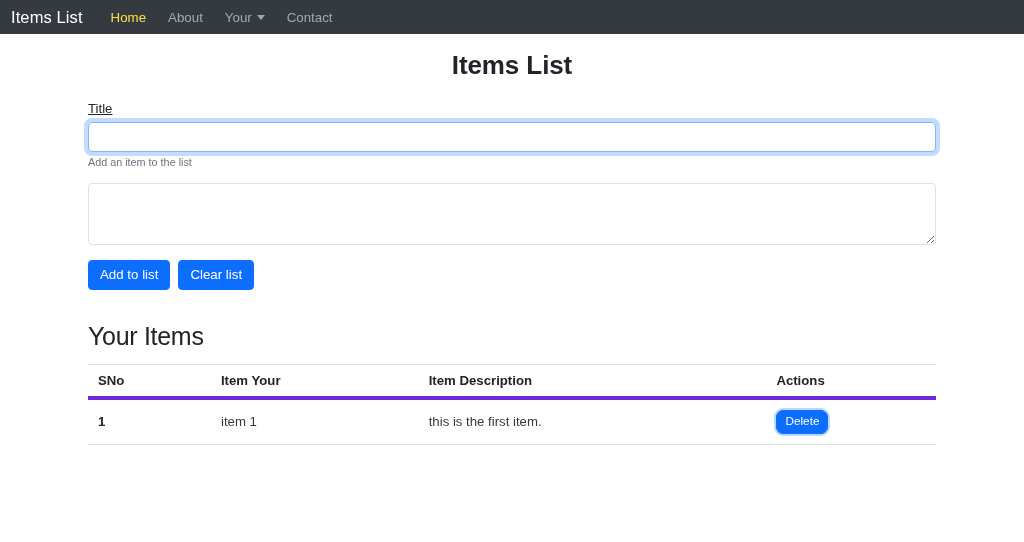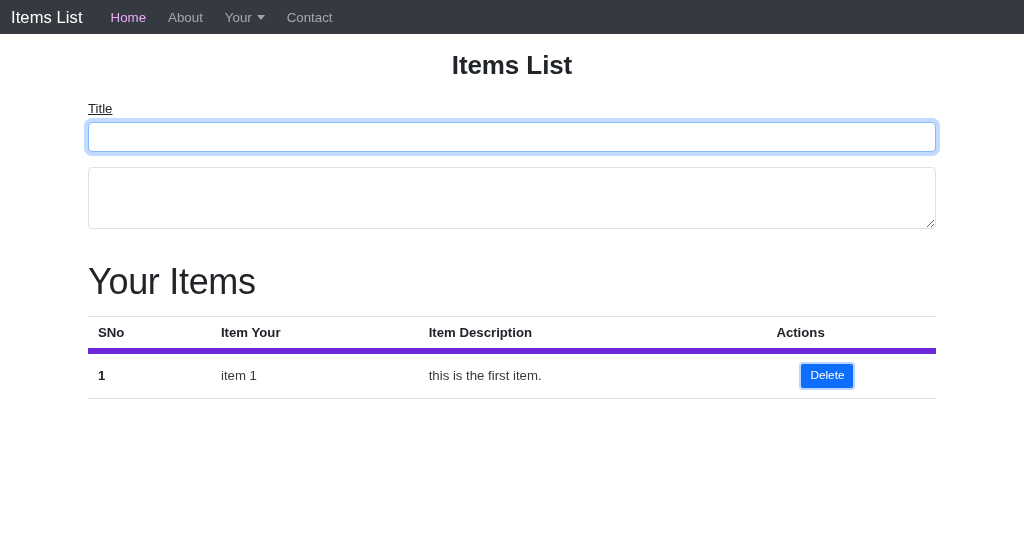--- a/index.html
+++ b/index.html
@@ -40,21 +40,21 @@
   }
   .nav-link {
     color: rgba(255,255,255,.55);
     font-size: 13.3px;
     text-decoration: none;
     padding: 0 11px;
     white-space: nowrap;
     display: inline-flex;
     align-items: center;
   }
-  .nav-link.active { color: #f0abfc; }
+  .nav-link.active { color: #fde047; }
   .caret {
     display: inline-block;
     width: 0; height: 0;
     margin-left: 5px;
     border-left: 4.5px solid transparent;
     border-right: 4.5px solid transparent;
     border-top: 5px solid rgba(255,255,255,.55);
   }
 
   
@@ -119,47 +119,46 @@
     background: #0d6efd;
     border: 1px solid #0d6efd;
     border-radius: 4px;
     padding: 5px 11px;
     cursor: pointer;
     line-height: 1.35;
   }
   .btn-sm {
     font-size: 11.8px;
     padding: 3px 8px;
-    border-radius: 2px;
-    margin-left: 25px;
+    border-radius: 7px;
   }
   .btn-delete { box-shadow: 0 0 0 2px rgba(13,110,253,.28); }
   .btn-row { display: flex; gap: 8px; margin-top: 13px; }
 
   
   .section-title {
-    font-size: 36px;
+    font-size: 25px;
     font-weight: normal;
     margin: 32px 0 0 0;
     color: #212529;
     letter-spacing: -.3px;
   }
   table {
     width: 100%;
     border-collapse: collapse;
     margin-top: 13px;
   }
   thead th {
     text-align: left;
     font-size: 13.2px;
     font-weight: bold;
     color: #212529;
     padding: 8px 8px 8px 10px;
     border-top: 1px solid #dee2e6;
-    border-bottom: 6px solid #6d28d9;
+    border-bottom: 4px solid #6d28d9;
   }
   tbody td {
     font-size: 13.2px;
     color: #343a40;
     padding: 10px 8px 10px 10px;
     border-bottom: 1px solid #dee2e6;
     vertical-align: middle;
   }
   tbody td.sno { font-weight: bold; color: #212529; }
   .col-sno    { width: 14.5%; }
@@ -197,26 +196,31 @@
   </ul>
 </nav>
 
 <div class="container">
 
   <h1 class="page-title">Items List</h1>
 
   <div class="field-block">
     <label class="form-label" for="title-input">Title</label>
     <input id="title-input" class="form-control" type="text" autofocus="" placeholder="" style="">
+    <small class="form-text">Add an item to the list</small>
   </div>
 
   <div class="field-block">
     <textarea id="desc-input" class="form-control" placeholder="" style=""></textarea>
   </div>
 
+  <div class="btn-row">
+    <button class="btn" type="button">Add to list</button>
+    <button class="btn" type="button">Clear list</button>
+  </div>
 
   <h2 class="section-title">Your Items</h2>
 
   <table>
     <thead>
       <tr>
         <th class="col-sno">SNo</th>
         <th class="col-title">Item Your</th>
         <th class="col-desc">Item Description</th>
         <th class="col-act">Actions</th>

